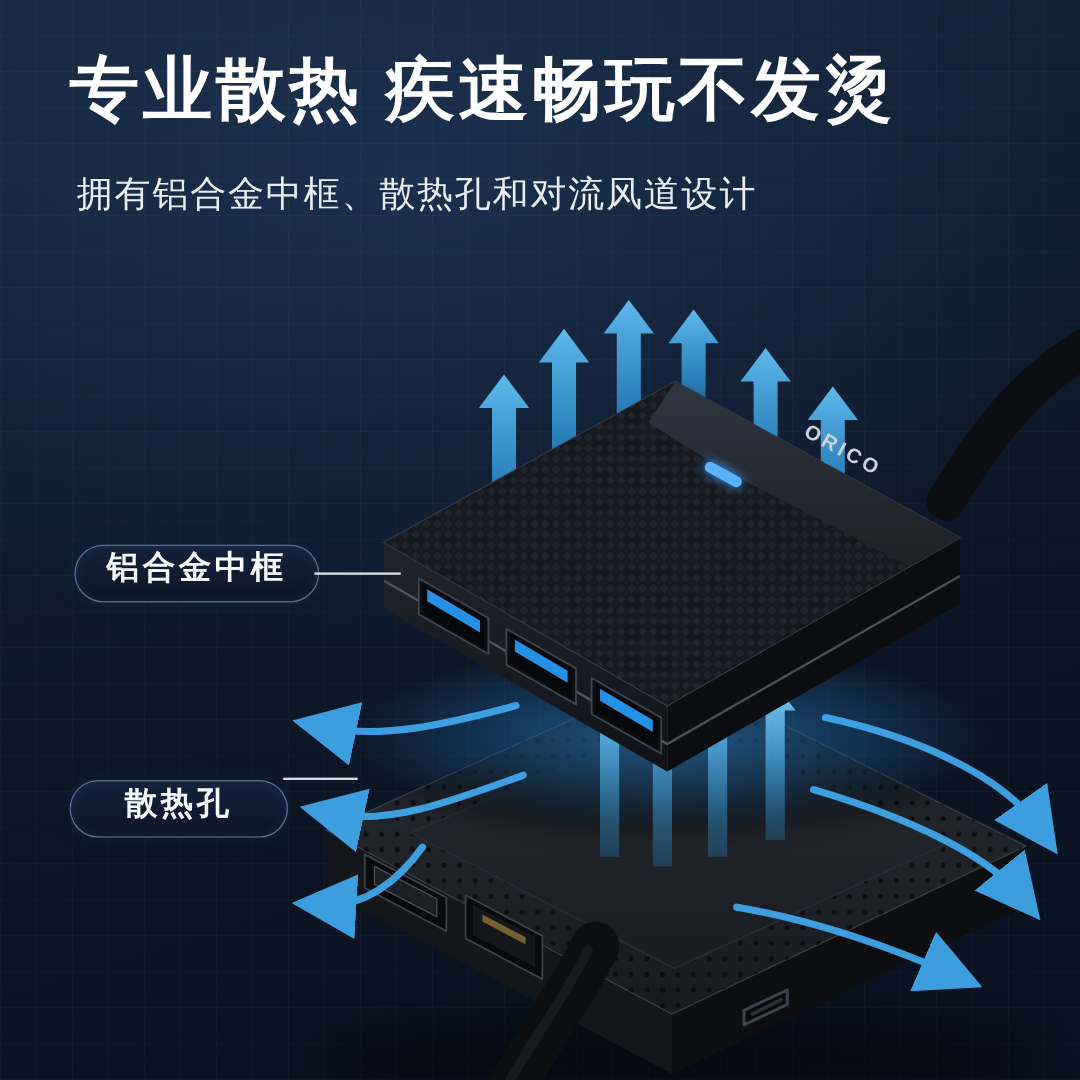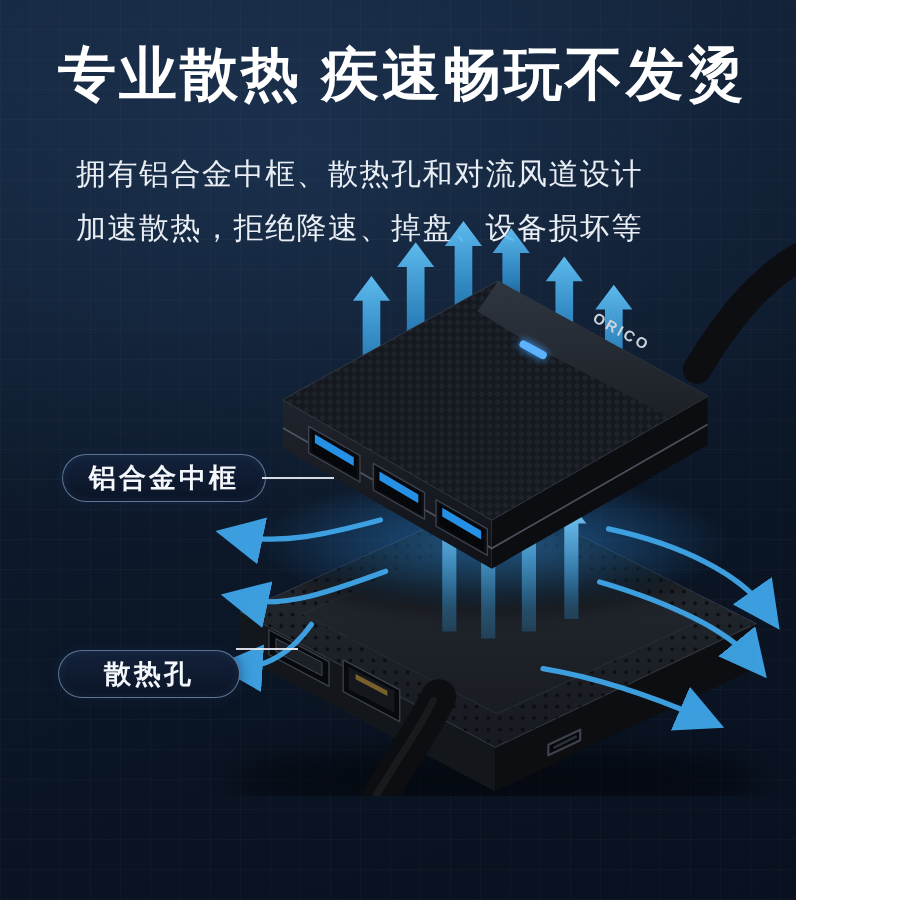--- a/index.html
+++ b/index.html
@@ -1,57 +1,56 @@
 <!DOCTYPE html>
 <html><head>
 <meta charset="utf-8">
 <style>
   html,body{margin:0;padding:0;}
   .stage{
-    position:relative;width:796px;height:900px;overflow:hidden;
+    position:relative;width:900px;height:900px;overflow:hidden;
     font-family:"Liberation Sans","DejaVu Sans",sans-serif;
     background:
       repeating-linear-gradient(0deg, rgba(255,255,255,0.025) 0 1px, transparent 1px 30px),
       repeating-linear-gradient(90deg, rgba(255,255,255,0.025) 0 1px, transparent 1px 30px),
       radial-gradient(1100px 650px at 38% 16%, rgba(45,80,125,0.35), rgba(0,0,0,0) 62%),
       linear-gradient(163deg, #14243a 0%, #0e1b2d 38%, #0a1423 72%, #091120 100%);
   }
   .title{
     position:absolute;left:58px;top:36px;margin:0;
     font-size:58px;font-weight:800;color:#ffffff;letter-spacing:3px;white-space:nowrap;
   }
   .sub{
-    position:absolute;left:60px;margin:16px;
+    position:absolute;left:60px;margin:4px;
     font-size:30px;font-weight:500;color:#e9eef5;letter-spacing:1.5px;white-space:nowrap;
   }
   .sub1{top:138px;}
   .sub2{top:192px;}
   .svgwrap{position:absolute;inset:0;}
   .callout{
-    position:absolute;display:flex;align-items:center;justify-content:center;
+    position:absolute;display:flex;justify-content:center;
     height:46px;border-radius:26px;
     background:linear-gradient(180deg,#13213a 0%, #0b1527 100%);
     border:1px solid rgba(160,190,230,0.55);
     box-shadow:0 0 14px rgba(20,40,70,0.6), inset 0 0 10px rgba(90,140,200,0.12);
     color:#f4f7fb;font-size:27px;font-weight:600;letter-spacing:3px;white-space:nowrap;
   }
   .callout-frame{left:62px;top:454px;width:202px;}
   .callout-vents{left:58px;top:650px;width:180px;}
   .callout-line{position:absolute;height:2px;background:rgba(235,240,246,0.9);}
   .line-frame{left:262px;top:477px;width:72px;}
   .line-vents{left:236px;top:648px;width:62px;}
 </style>
 </head>
 <body>
 
 <div class="stage">
 
   <h1 class="title">专业散热 疾速畅玩不发烫</h1>
   <p class="sub sub1">拥有铝合金中框、散热孔和对流风道设计</p>
-  <p class="sub sub2">加速散热，拒绝降速、掉盘、设备损坏等</p>
 
   <svg class="svgwrap" viewBox="0 0 900 900">
     <defs>
       <linearGradient id="arrowTall" x1="0" y1="0" x2="0" y2="1">
         <stop offset="0" stop-color="#62c2f6" stop-opacity="0.95"></stop>
         <stop offset="0.55" stop-color="#2f9ae0" stop-opacity="0.75"></stop>
         <stop offset="1" stop-color="#2f9ae0" stop-opacity="0.05"></stop>
       </linearGradient>
       <linearGradient id="arrowShort" x1="0" y1="0" x2="0" y2="1">
         <stop offset="0" stop-color="#7ed2ff" stop-opacity="0.98"></stop>

